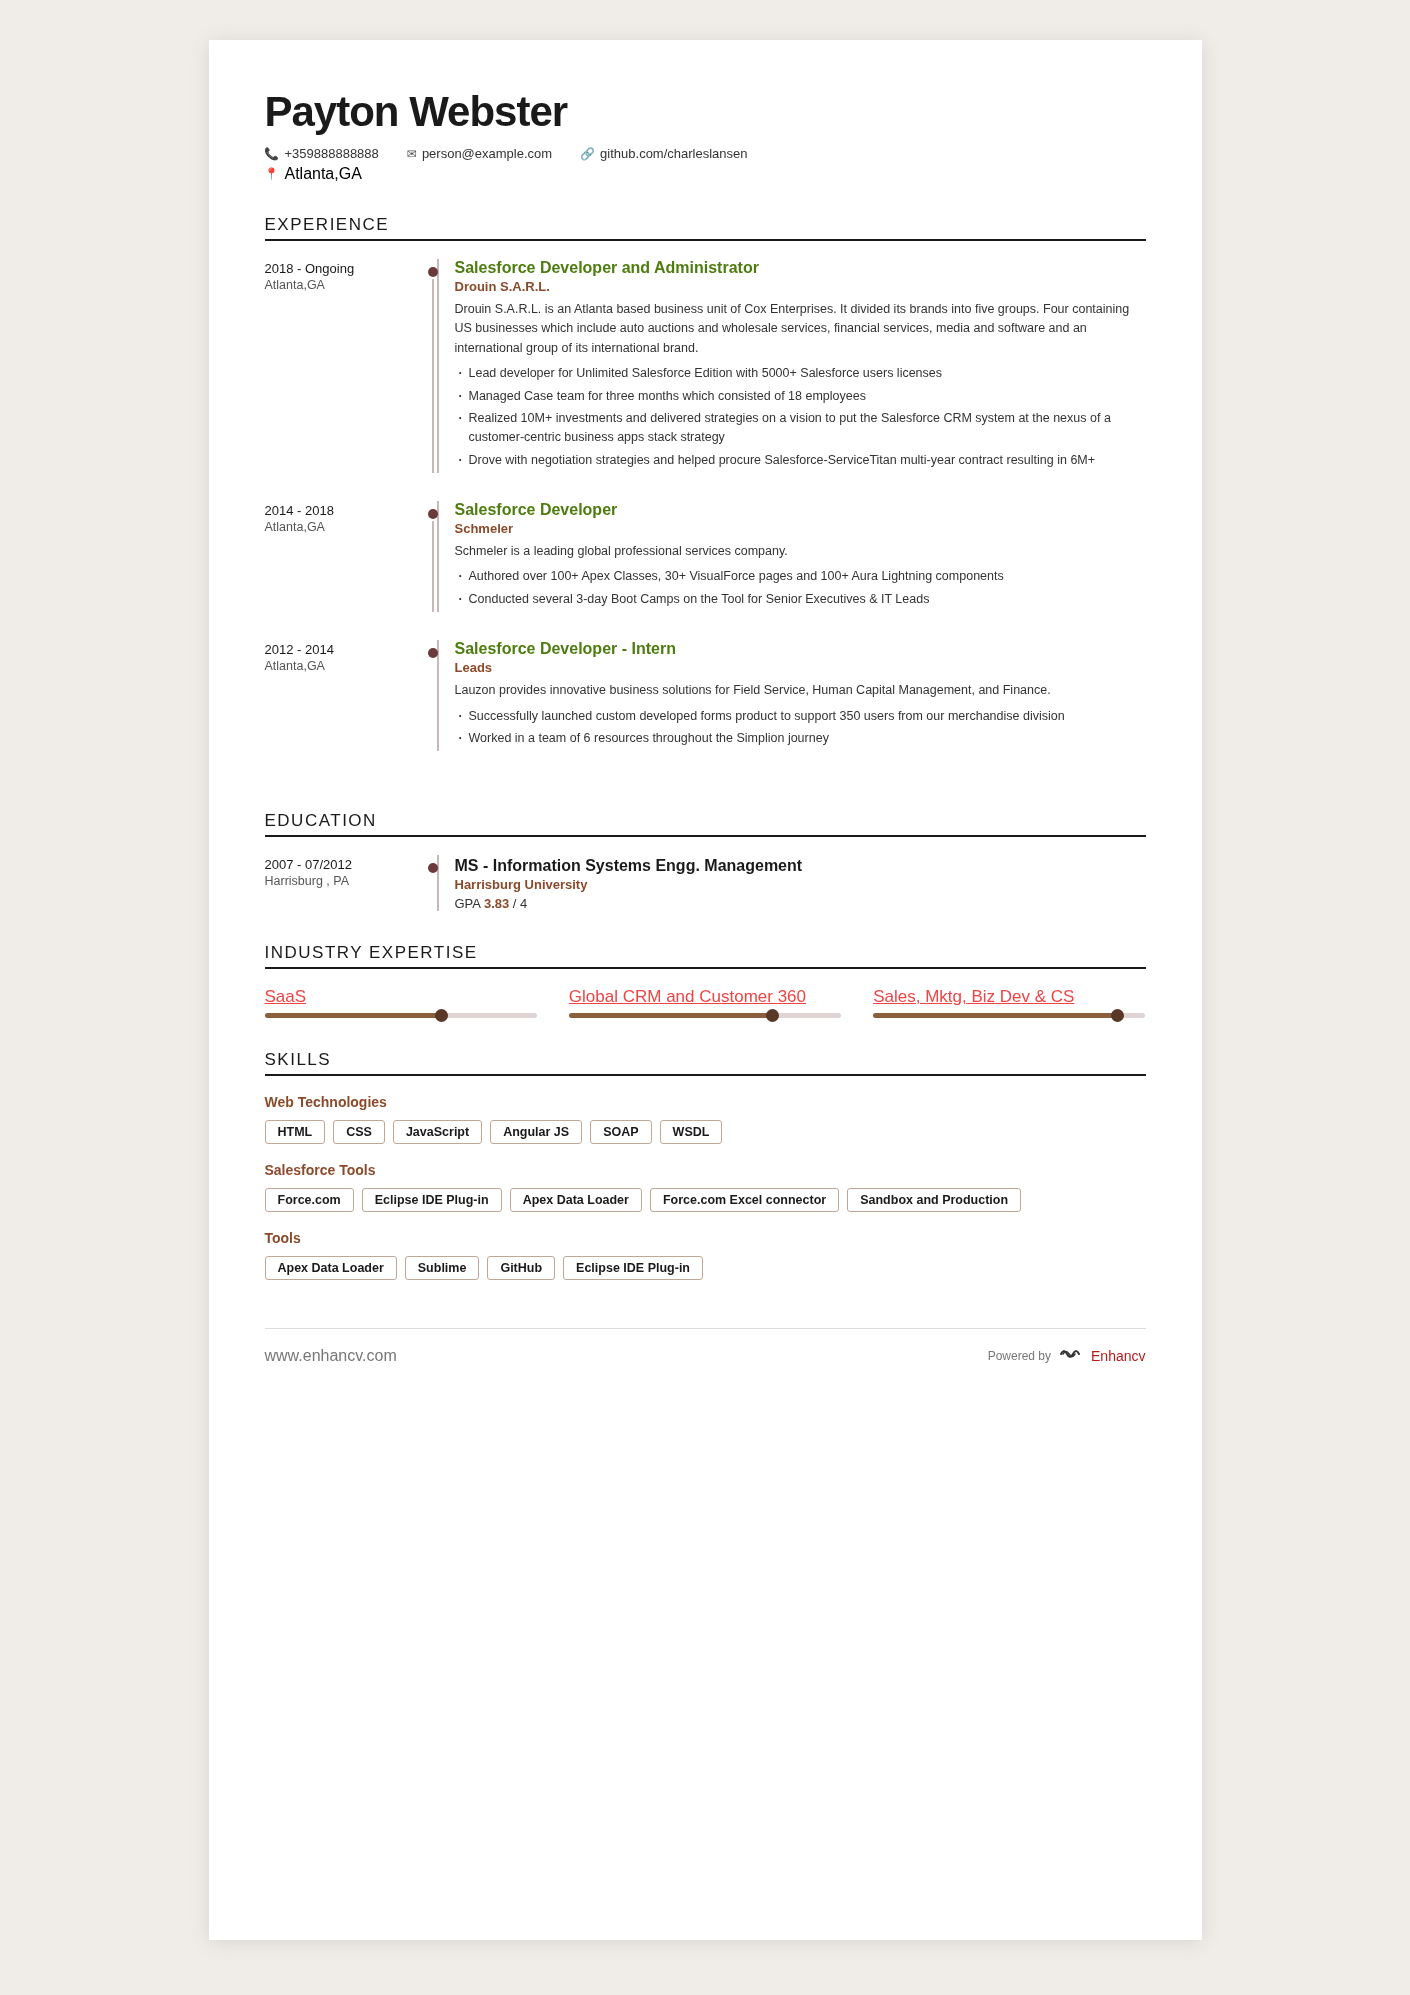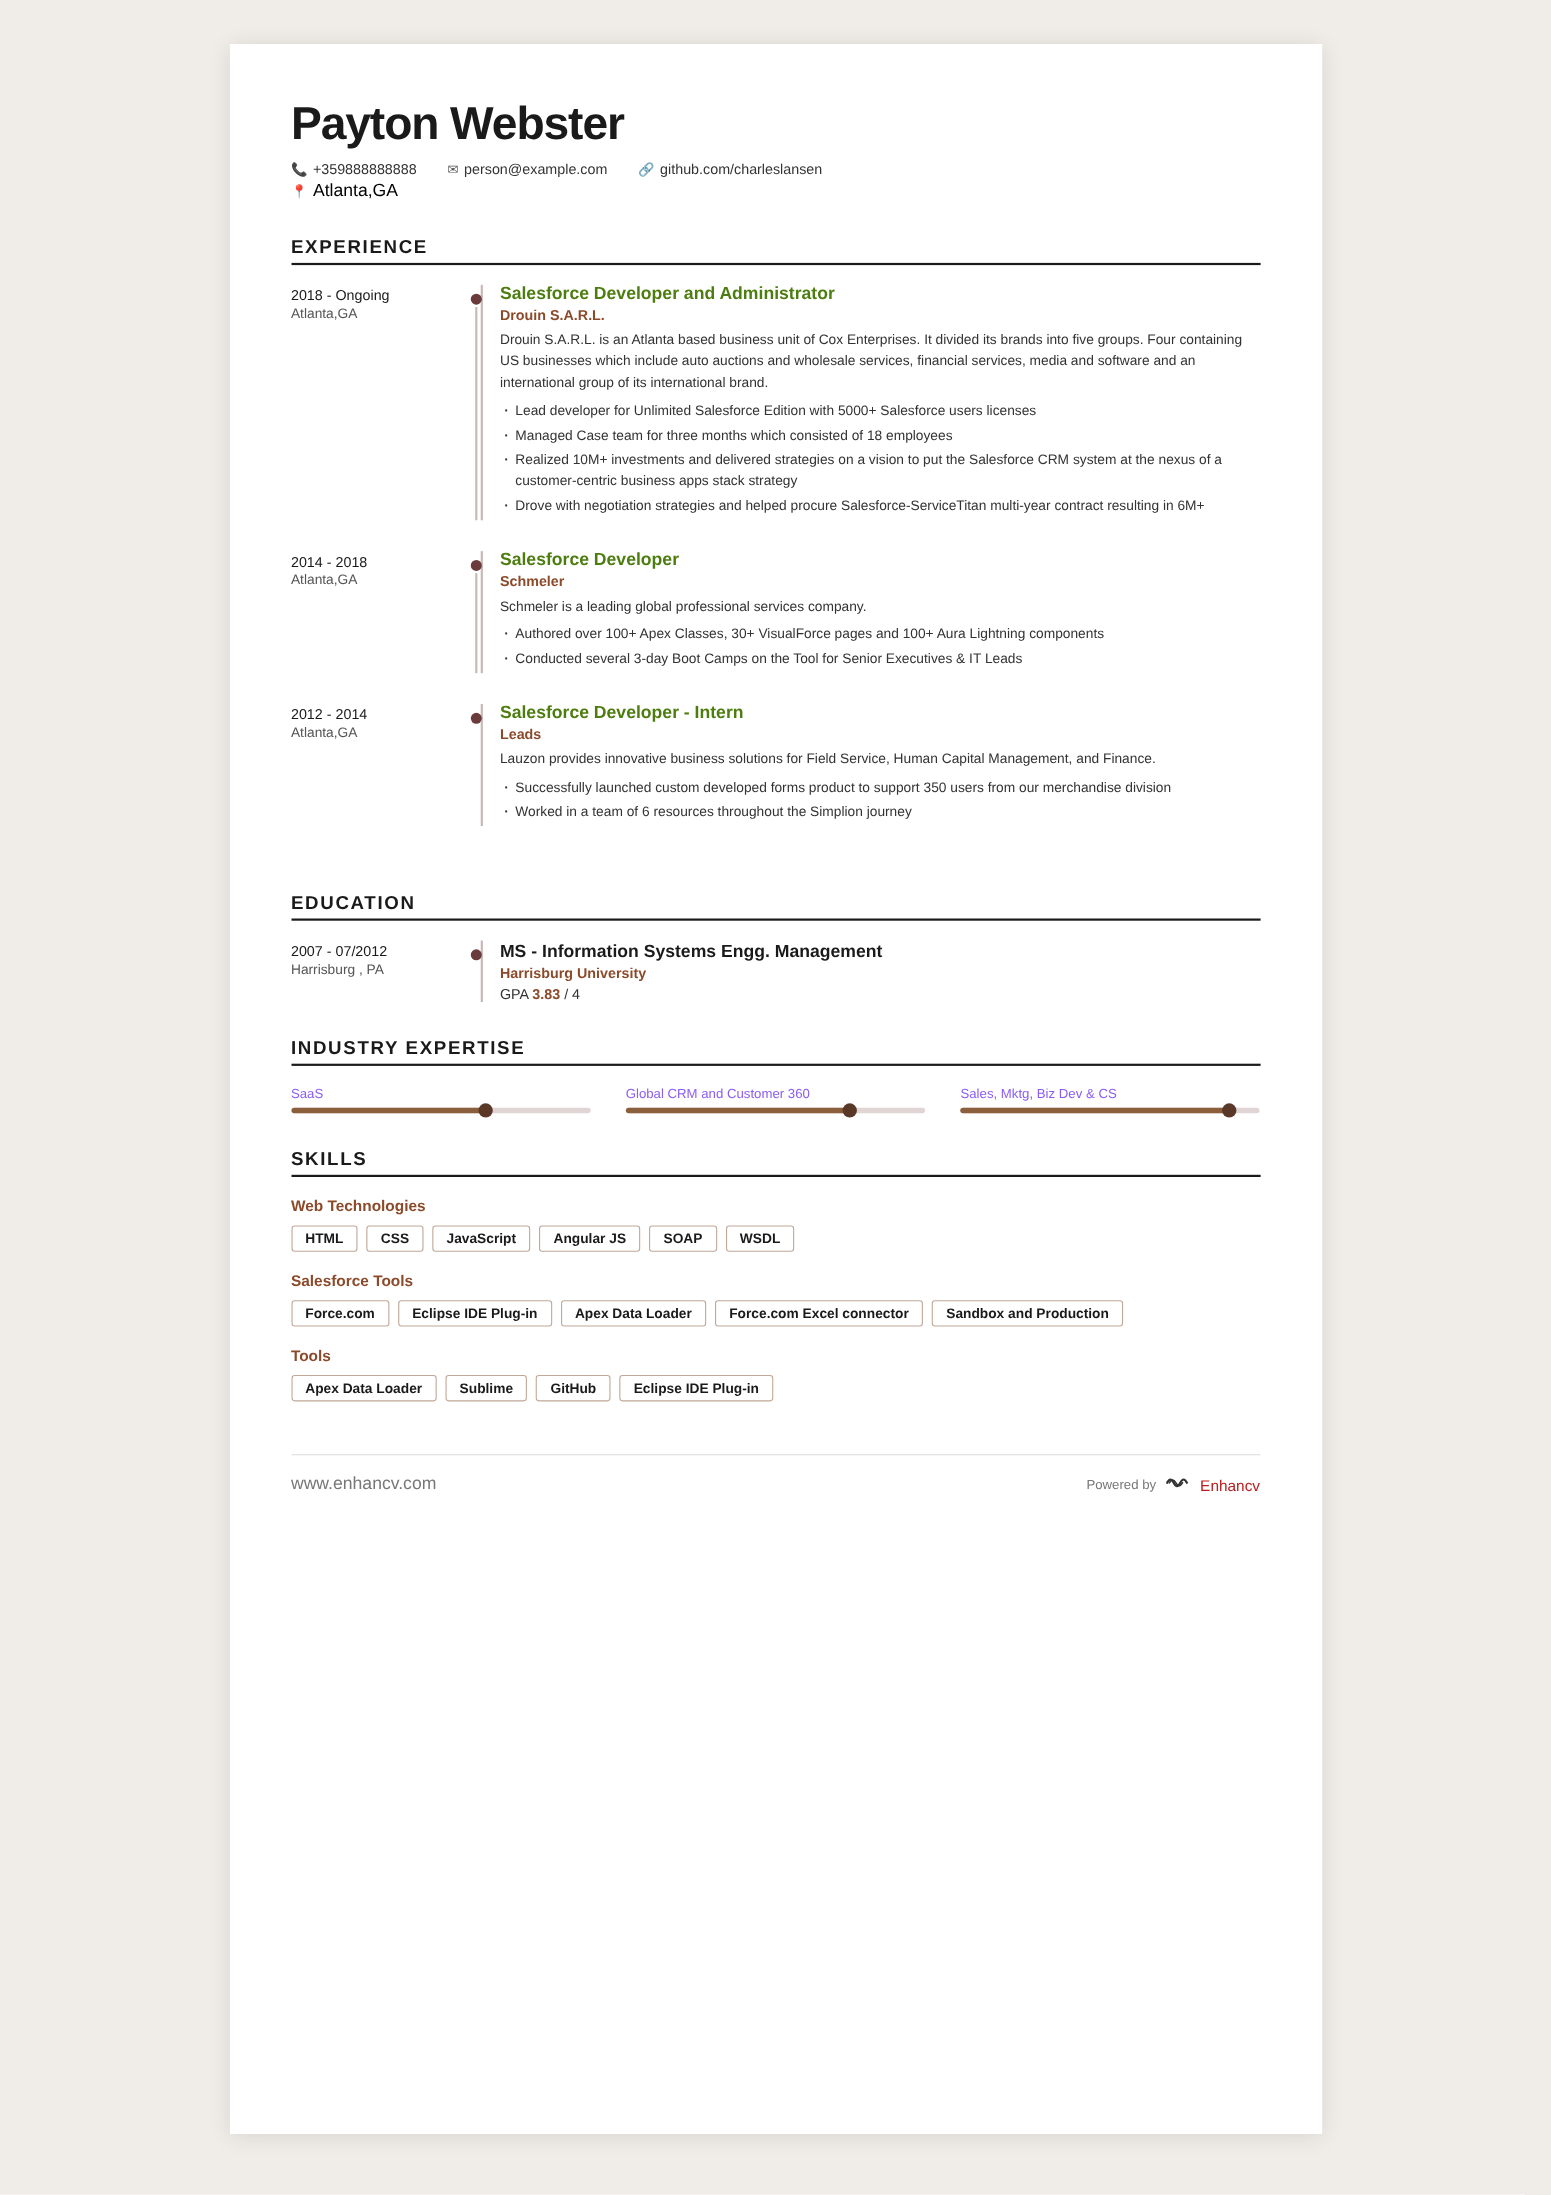--- a/index.html
+++ b/index.html
@@ -41,21 +41,21 @@
       align-items: center;
       gap: 5px;
     }
     .contact-icon {
       font-size: 12px;
       color: #555;
     }
     
     .section-title {
       font-size: 17px;
-      font-weight: 700;
+      font-weight: 400;
       color: #1a1a1a;
       letter-spacing: 1.5px;
       text-transform: uppercase;
       border-bottom: 2px solid #1a1a1a;
       padding-bottom: 4px;
       margin-top: 32px;
       margin-bottom: 18px;
     }
     
     .experience-entries {
@@ -179,23 +179,24 @@
     
     .expertise-bars {
       display: flex;
       gap: 32px;
       margin-top: 10px;
     }
     .expertise-item {
       flex: 1;
     }
     .expertise-label {
-      font-size: 12px;
-      color: #8b5cf6;
+      font-size: 17px;
+      color: #ef4444;
       margin-bottom: 6px;
+      text-decoration: underline;
     }
     .bar-track {
       height: 5px;
       background: #e0d4d4;
       border-radius: 3px;
       position: relative;
     }
     .bar-fill {
       height: 100%;
       background: #8b5e3c;

